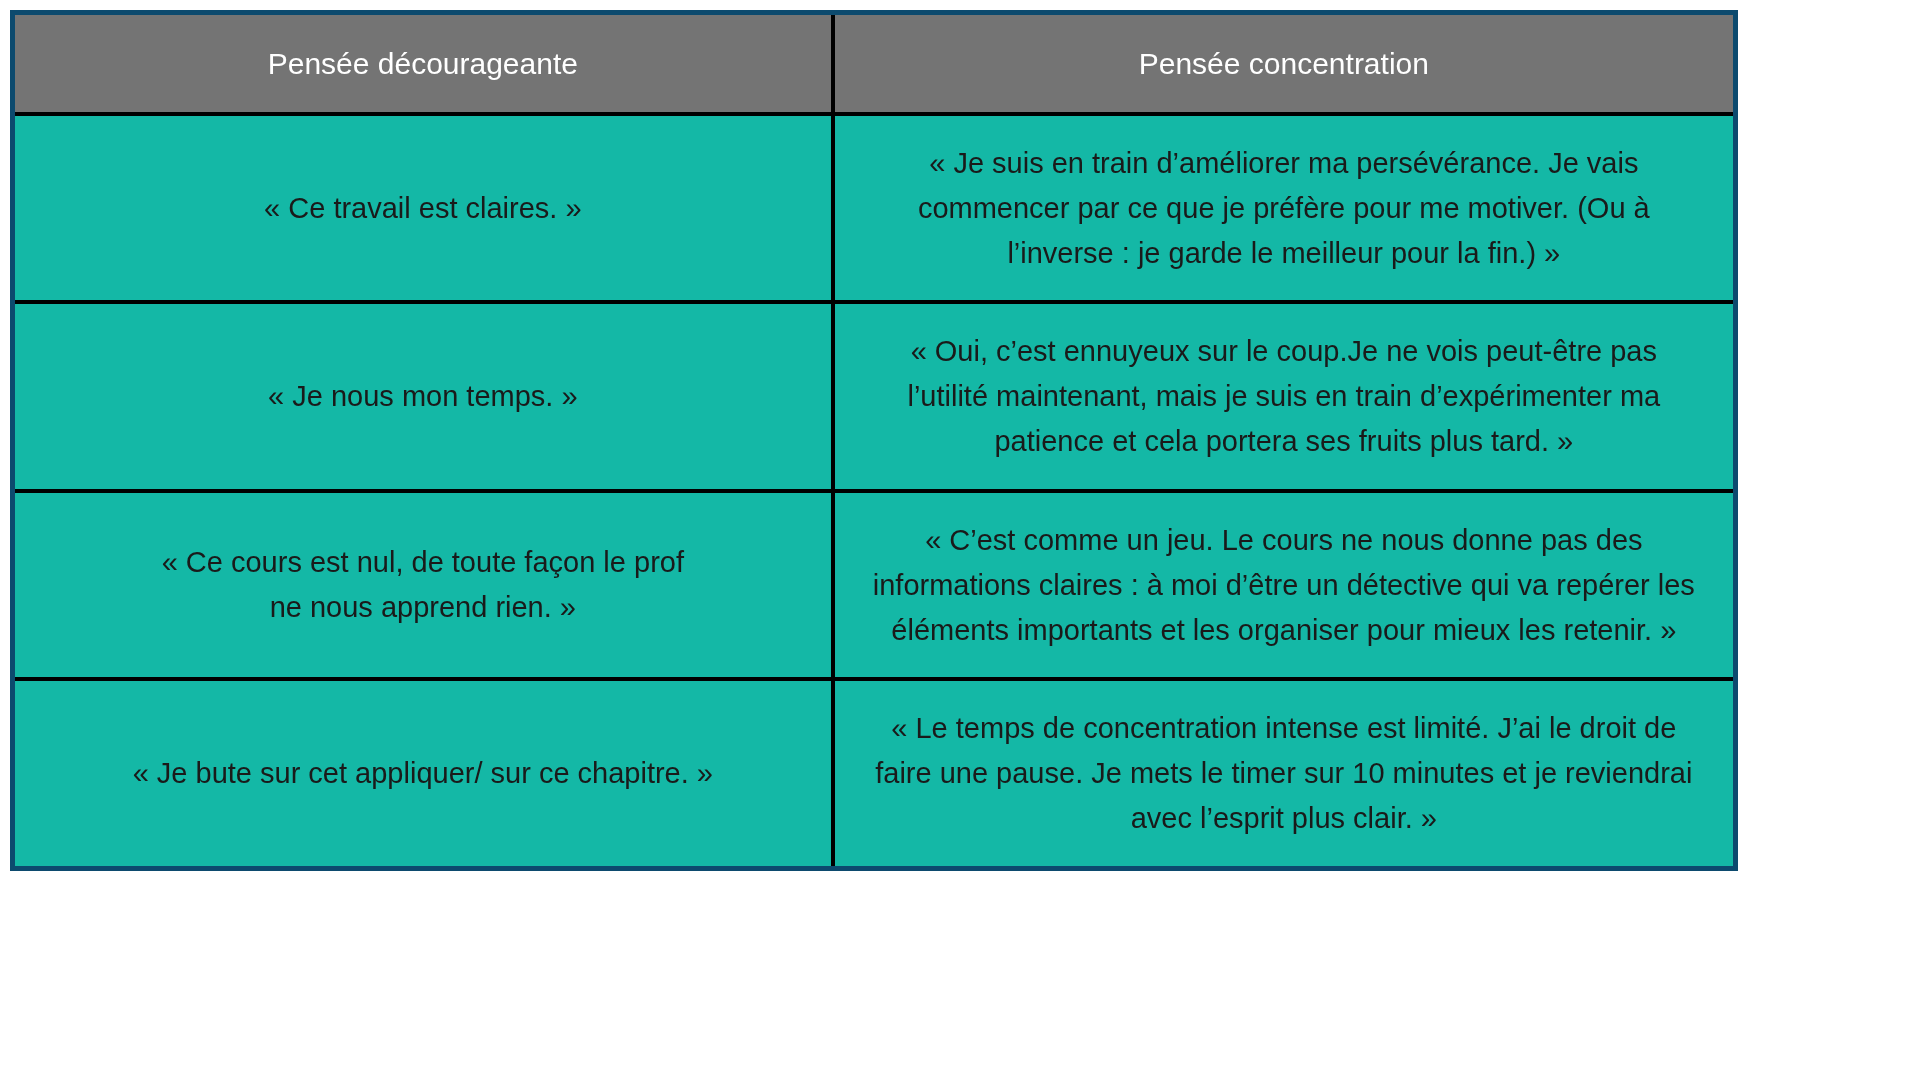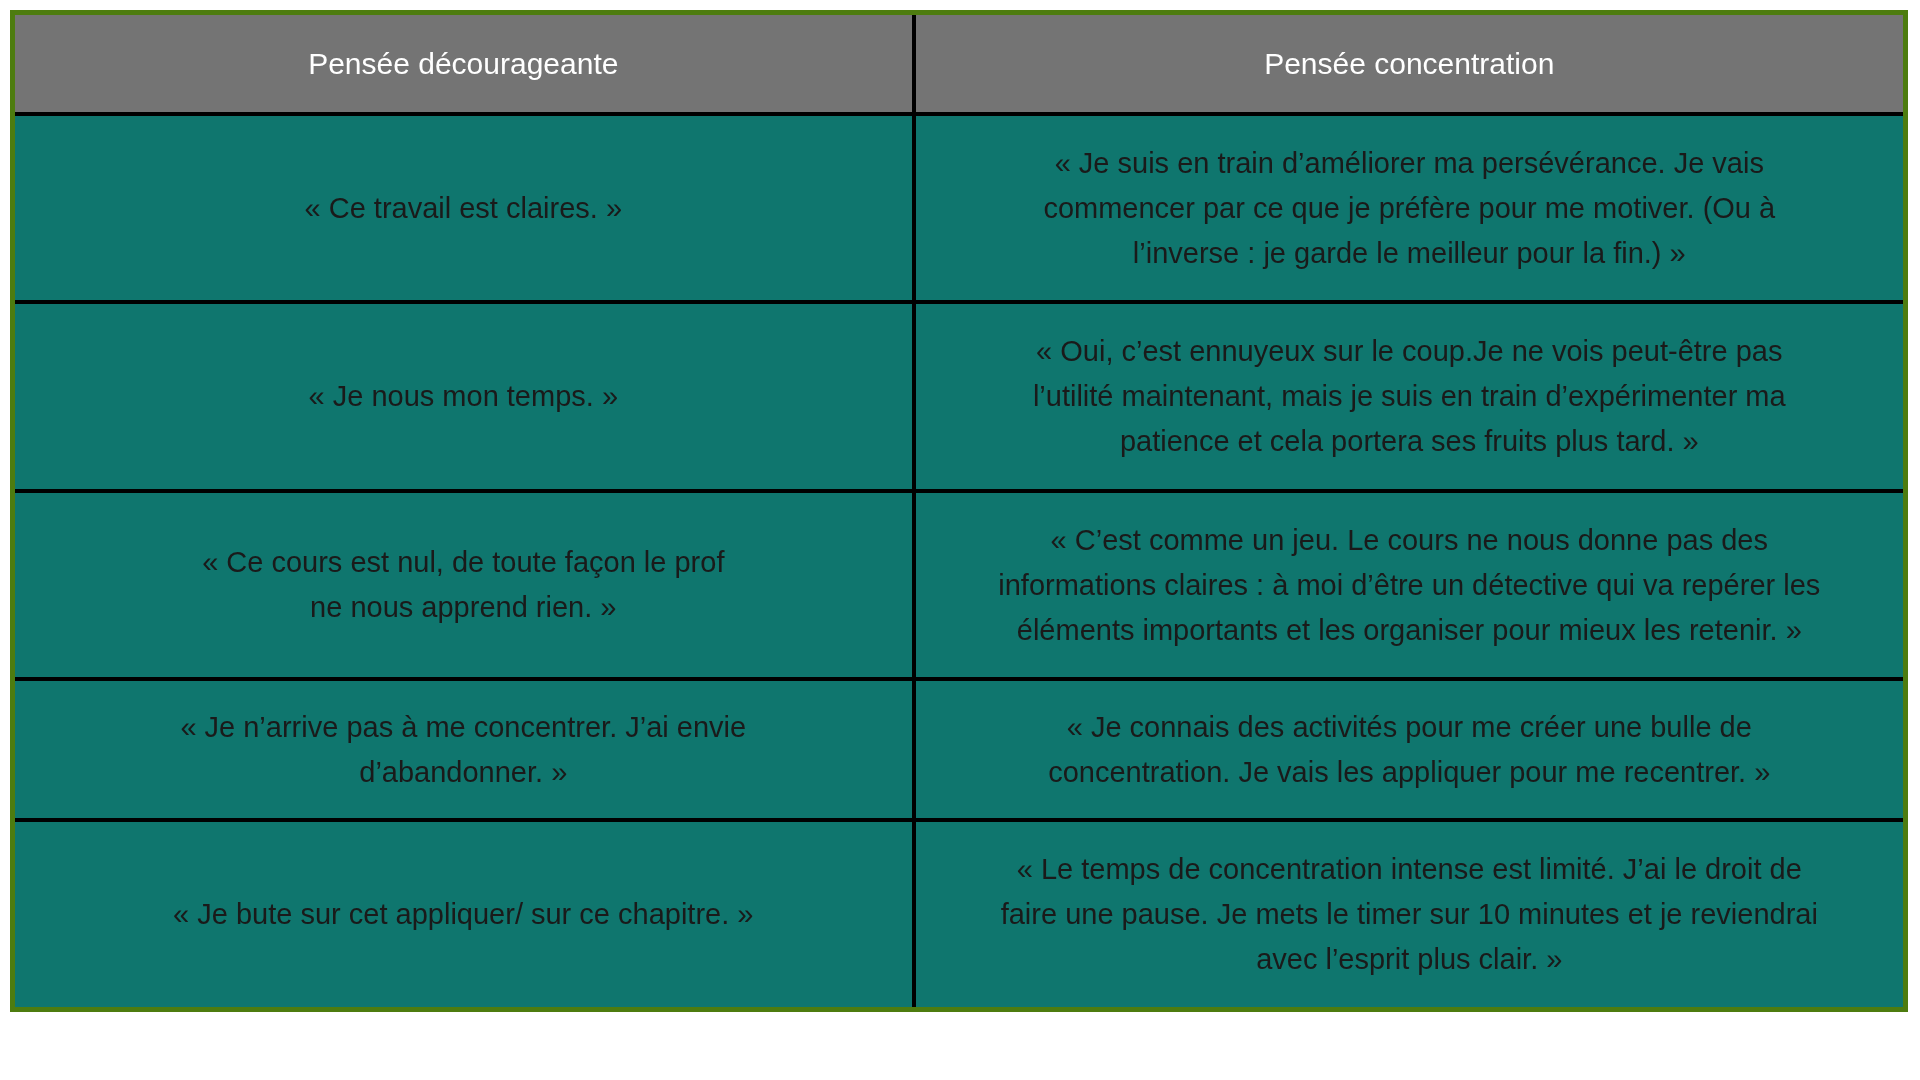--- a/index.html
+++ b/index.html
@@ -14,41 +14,41 @@
     position: relative;
     width: 1920px;
     height: 1080px;
     background: #ffffff;
     overflow: hidden;
   }
   table.thoughts {
     position: absolute;
     left: 10px;
     top: 10px;
-    width: 1898px;
+    width: 1728px;
     border-collapse: collapse;
     table-layout: fixed;
-    border: 5px solid #4d7c0f;
+    border: 5px solid #0c4a6e;
   }
   table.thoughts th,
   table.thoughts td {
     border: 4px solid #000000;
     text-align: center;
     vertical-align: middle;
     white-space: pre-line;
   }
   table.thoughts th {
     background: #747474;
     color: #ffffff;
     font-weight: 400;
     font-size: 30px;
     height: 95px;
   }
   table.thoughts td {
-    background: #0f766e;
+    background: #14b8a6;
     color: #1a1a1a;
     font-size: 29px;
     line-height: 45px;
     padding: 10px 20px;
   }
   col.left-col  { width: 47.6%; }
   col.right-col { width: 52.4%; }
   tr.row-1 { height: 188px; }
   tr.row-2 { height: 189px; }
   tr.row-3 { height: 188px; }
@@ -83,26 +83,20 @@
 l’utilité maintenant, mais je suis en train d’expérimenter ma
 patience et cela portera ses fruits plus tard. »</td>
       </tr>
       <tr class="row-3">
         <td>« Ce cours est nul, de toute façon le prof
 ne nous apprend rien. »</td>
         <td>« C’est comme un jeu. Le cours ne nous donne pas des
 informations claires : à moi d’être un détective qui va repérer les
 éléments importants et les organiser pour mieux les retenir. »</td>
       </tr>
-      <tr class="row-4">
-        <td>« Je n’arrive pas à me concentrer. J’ai envie
-d’abandonner. »</td>
-        <td>« Je connais des activités pour me créer une bulle de
-concentration. Je vais les appliquer pour me recentrer. »</td>
-      </tr>
       <tr class="row-5">
         <td>« Je bute sur cet appliquer/ sur ce chapitre. »</td>
         <td>« Le temps de concentration intense est limité. J’ai le droit de
 faire une pause. Je mets le timer sur 10 minutes et je reviendrai
 avec l’esprit plus clair. »</td>
       </tr>
     </tbody>
   </table>
 </div>
 

